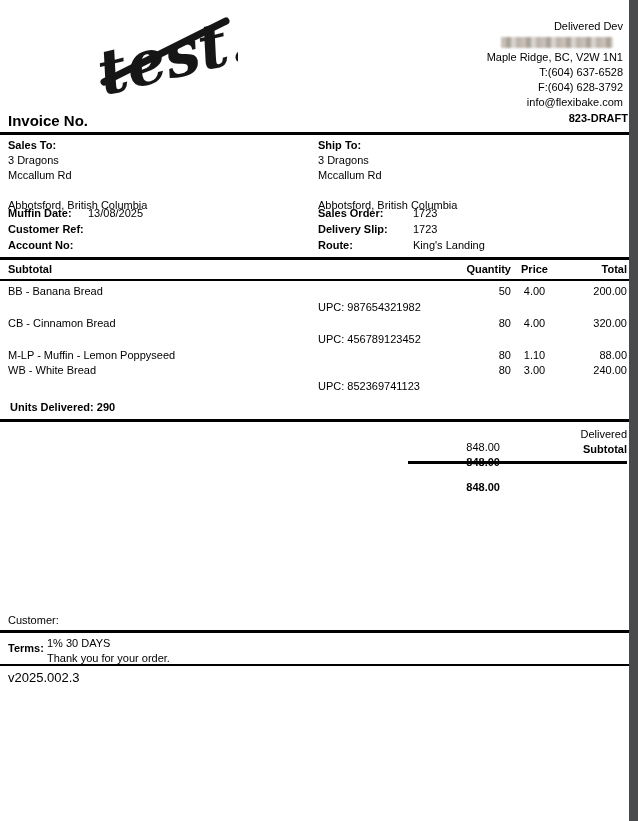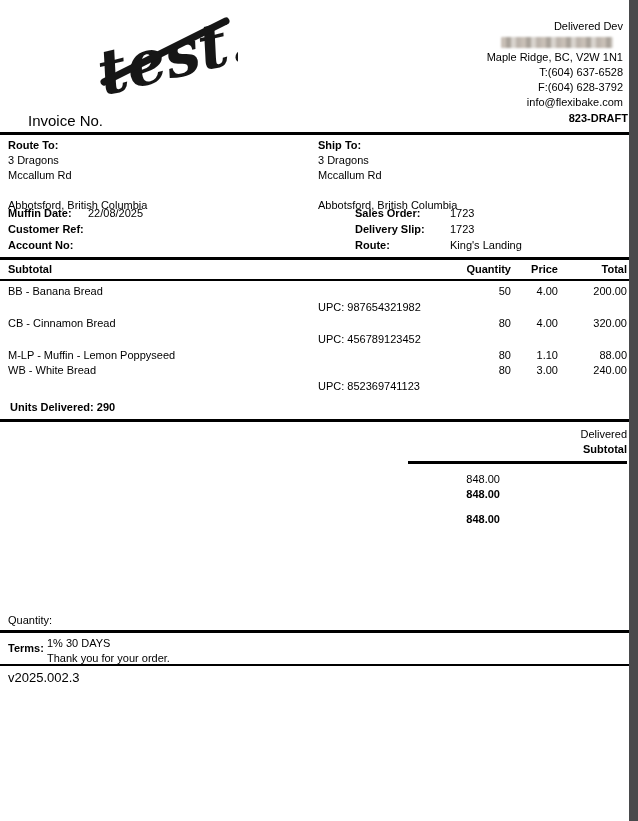--- a/index.html
+++ b/index.html
@@ -17,21 +17,21 @@
   .company { position:absolute; top:19px; right:15px; text-align:right; line-height:15px; }
   .redacted {
     display:inline-block; width:112px; height:11px; margin:2px 10px 2px 0; vertical-align:middle;
     background:
       repeating-linear-gradient(90deg,#c8bfb6 0 5px,#aba49c 5px 10px,#d8d3cd 10px 15px,#bdb5ad 15px 20px);
     filter:blur(1px); border-radius:1px;
   }
 
   
   .title-row { position:absolute; top:112px; left:8px; right:10px; height:20px; }
-  .title-row .title { float:left; font-size:15px; font-weight:normal;margin-left:20px; }
+  .title-row .title { float:left; font-size:15px; font-weight:bold; }
   .title-row .invno { float:right; font-size:11px; font-weight:bold; }
 
   .rule { position:absolute; left:0; right:9px; background:#000; }
   .rule1 { top:132px; height:3px; }
   .rule2 { top:257px; height:3px; }
   .rule3 { top:279px; height:2px; }
   .rule4 { top:419px; height:3px; }
   .rule5 { top:630px; height:3px; }
   .rule6 { top:664px; height:2px; }
 
@@ -43,40 +43,40 @@
   .party .plabel { font-weight:bold; }
   .party .pline { min-height:15px; }
 
   
   .meta { position:absolute; top:207px; left:8px; right:11px; }
   .meta-col { position:absolute; top:0; }
   .meta-col.left { left:0; width:300px; }
   .meta-col.right { left:310px; width:310px; }
   .meta-row { display:flex; height:16px; line-height:13px; }
   .meta-col.left  .mlabel { width:80px; font-weight:bold; }
-  .meta-col.right .mlabel { width:95px; font-weight:bold;margin-left:37px; }
+  .meta-col.right .mlabel { width:95px; font-weight:bold; }
   .mvalue { flex:1; }
 
   
   .thead { position:absolute; top:263px; left:8px; right:11px; display:flex; font-weight:bold; }
   .tbody { position:absolute; top:284px; left:8px; right:11px; }
   .prow { display:flex; line-height:15px; }
   .col-product { flex:1; text-align:left; }
   .col-qty { width:55px; text-align:right; }
-  .col-price { width:47px; text-align:right; }
+  .col-price { width:47px; text-align:center; }
   .col-total { width:69px; text-align:right; }
   .upc { padding-left:310px; line-height:17px; }
   .upc:empty { display:none; }
   .units { margin-top:5px; padding-left:2px; font-weight:bold; line-height:15px; }
 
   
   .totals { position:absolute; top:428px; left:400px; right:11px; }
   .trow { display:flex; height:15px; line-height:13px;flex-direction:column; }
   .t-label { flex:1; text-align:right; }
-  .t-value { width:100px; text-align:right;margin-top:32px; }
+  .t-value { width:100px; text-align:right; }
   .t-bold { font-weight:bold; }
   .t-rule { height:3px; background:#000; margin:3px 0 4px 8px; }
   .t-label--shift { transform:translateX(41px); }
 
   
   .signature { position:absolute; top:613px; left:8px; line-height:15px; }
   .terms-label { position:absolute; top:642px; left:8px; font-weight:bold; }
   .terms-lines { position:absolute; top:636px; left:47px; line-height:15px; }
   .version { position:absolute; top:670px; left:8px; font-size:13px; }
 </style>
@@ -104,40 +104,40 @@
   </div>
 
   <div class="title-row">
     <span class="title">Invoice No.</span>
     <span class="invno">823-DRAFT</span>
   </div>
   <div class="rule rule1"></div>
 
   <div class="parties">
     <div class="party bill">
-      <div class="plabel">Route To:</div>
+      <div class="plabel">Sales To:</div>
       <div class="pline">3 Dragons</div>
       <div class="pline">Mccallum Rd</div>
       <div class="pline"></div>
       <div class="pline">Abbotsford, British Columbia</div>
     </div>
     <div class="party ship">
       <div class="plabel">Ship To:</div>
       <div class="pline">3 Dragons</div>
       <div class="pline">Mccallum Rd</div>
       <div class="pline"></div>
       <div class="pline">Abbotsford, British Columbia</div>
     </div>
   </div>
 
   <div class="meta">
     <div class="meta-col left">
       <div class="meta-row">
         <span class="mlabel">Muffin Date:</span>
-        <span class="mvalue">22/08/2025</span>
+        <span class="mvalue">13/08/2025</span>
       </div>
       <div class="meta-row">
         <span class="mlabel">Customer Ref:</span>
         <span class="mvalue"></span>
       </div>
       <div class="meta-row">
         <span class="mlabel">Account No:</span>
       </div>
     </div>
     <div class="meta-col right">
@@ -211,21 +211,21 @@
       <span class="t-label">Subtotal</span>
       <span class="t-value">848.00</span>
     </div>
     <div class="t-rule"></div>
     <div class="trow t-bold">
       <span class="t-label t-label--shift">Total</span>
       <span class="t-value">848.00</span>
     </div>
   </div>
 
-  <div class="signature">Quantity:</div>
+  <div class="signature">Customer:</div>
   <div class="rule rule5"></div>
   <div class="terms-label">Terms:</div>
   <div class="terms-lines">
     <div>1% 30 DAYS</div>
     <div>Thank you for your order.</div>
   </div>
   <div class="rule rule6"></div>
   <div class="version">v2025.002.3</div>
 
   <div class="viewer-strip"></div>

